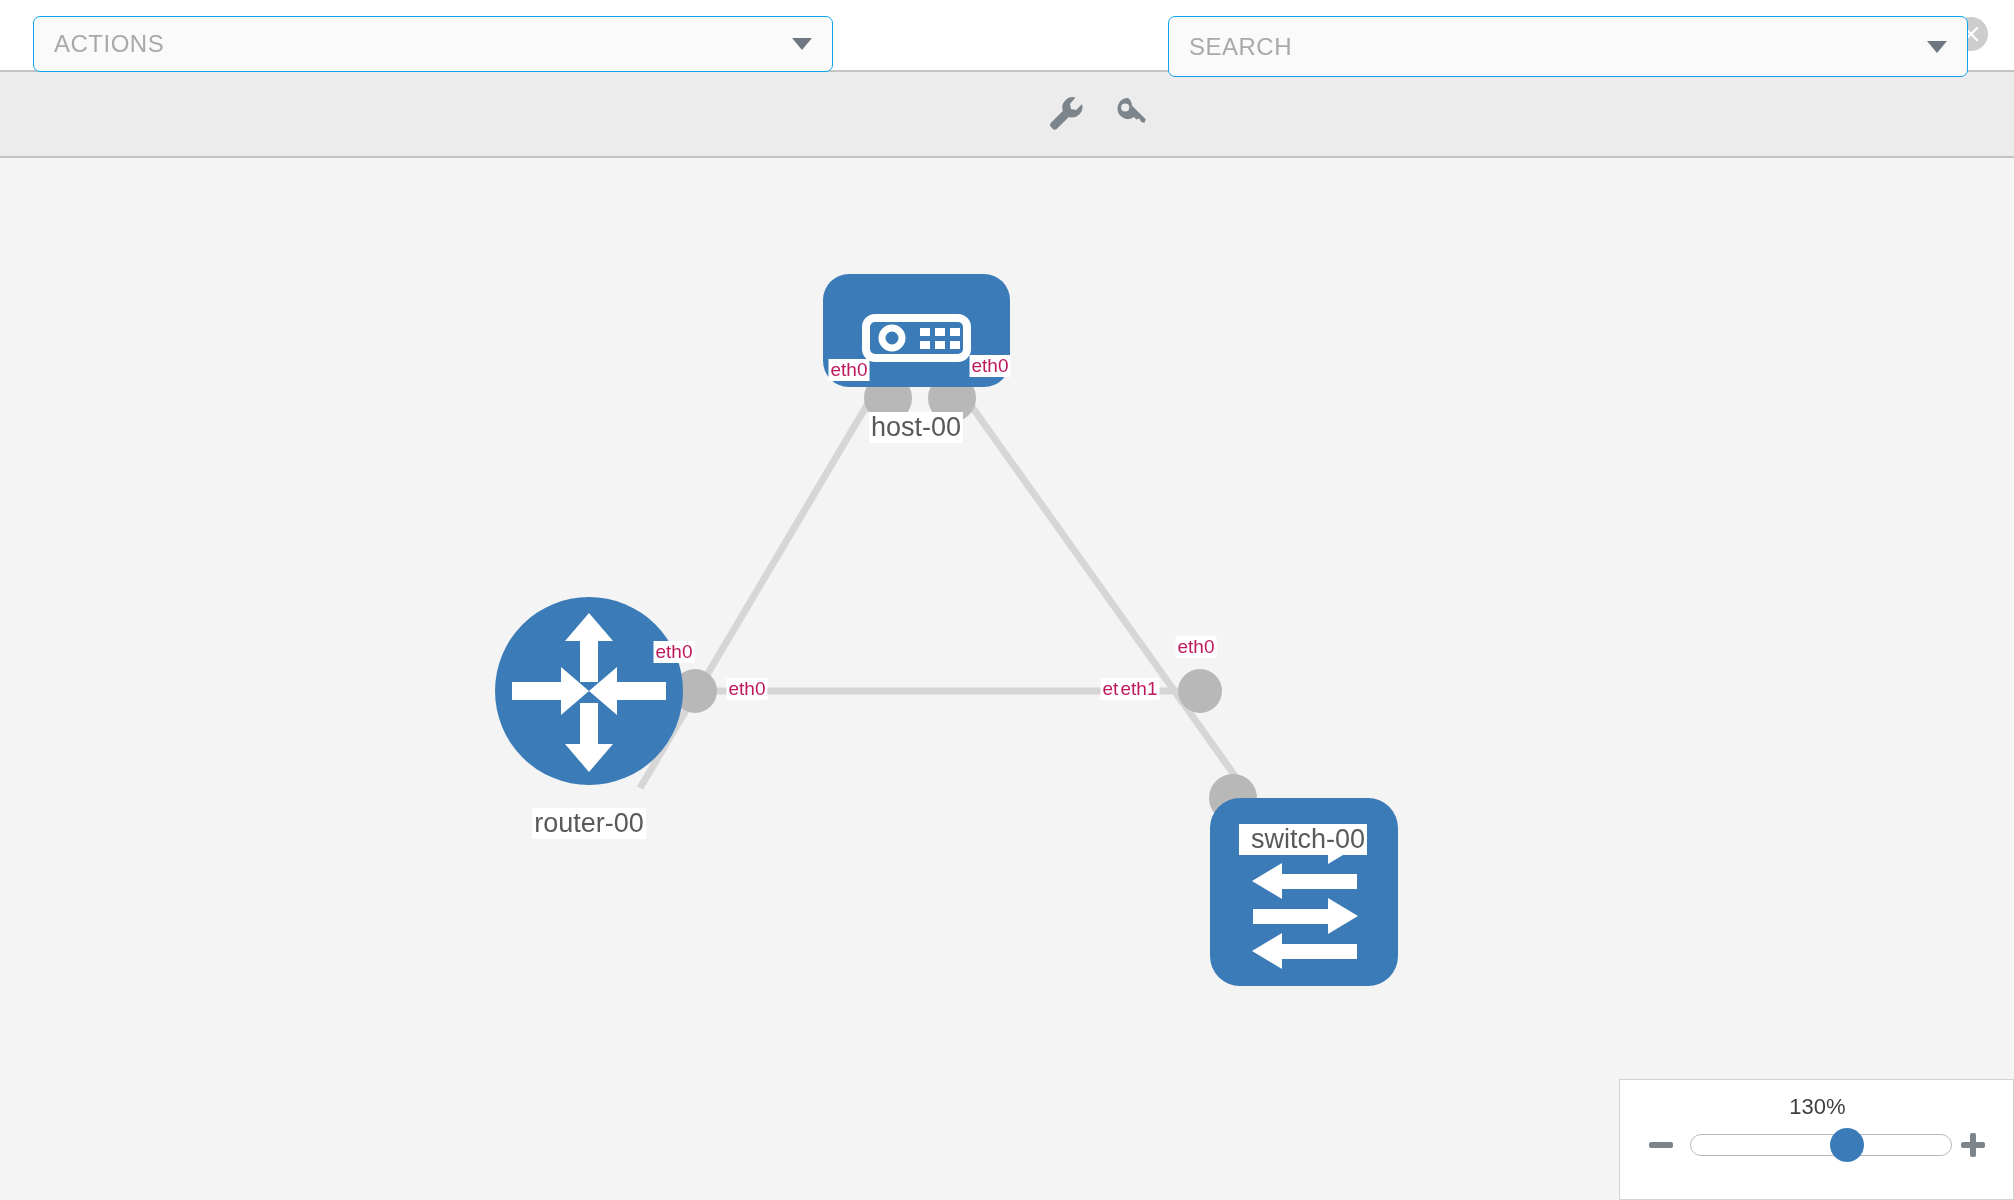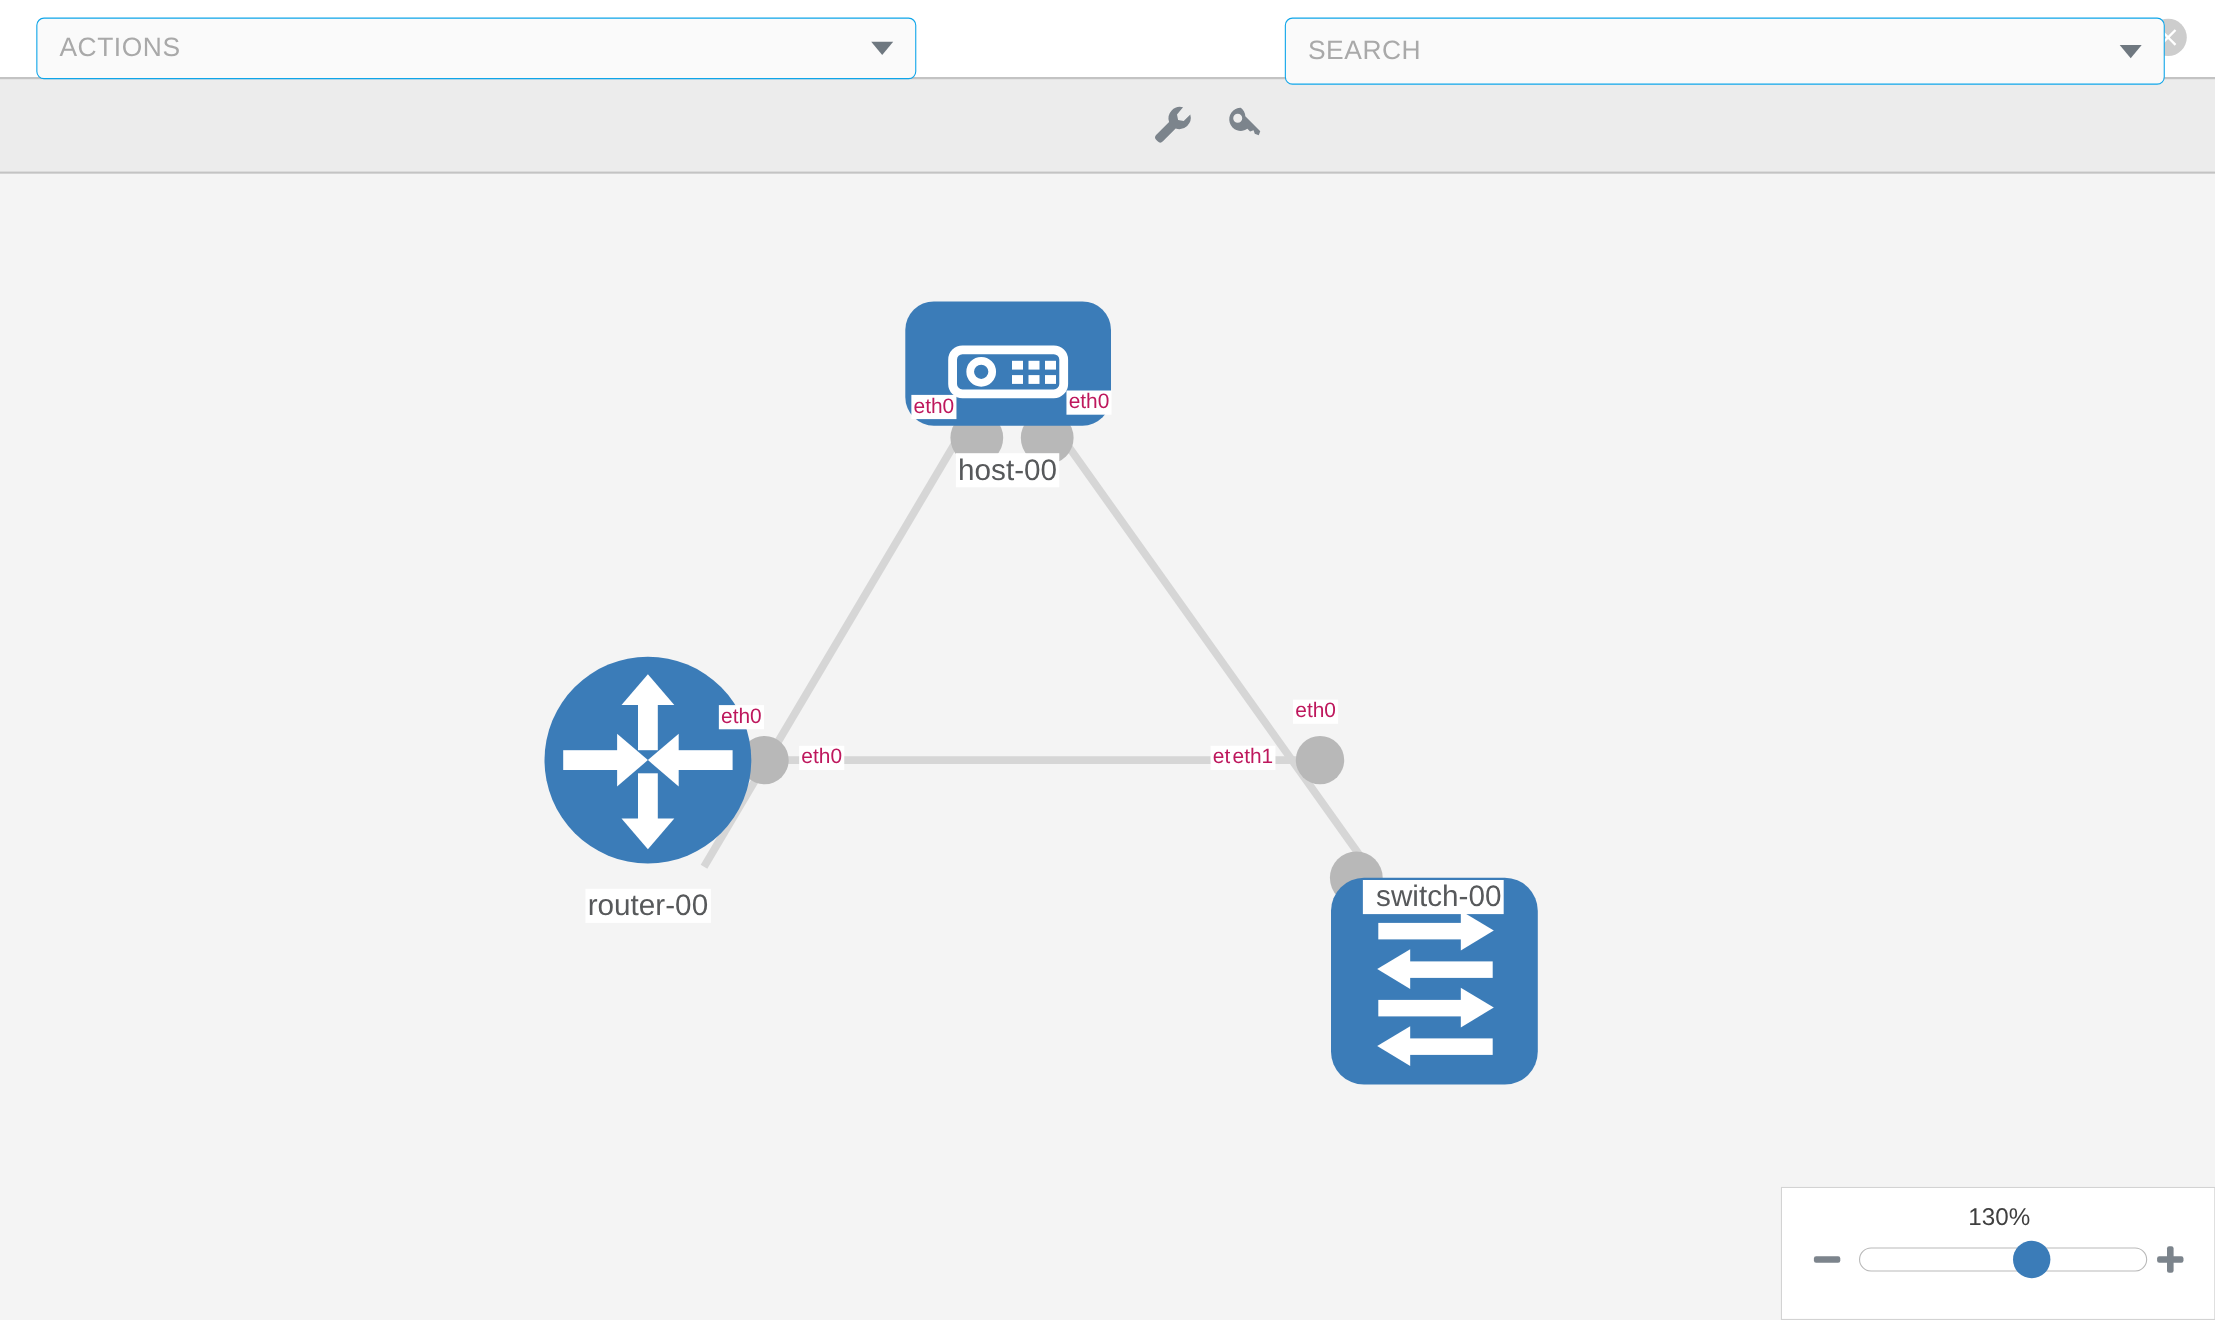--- a/index.html
+++ b/index.html
@@ -294,21 +294,21 @@
         <path d="M1358 758 L1328 740 L1328 776 Z"></path>
 
         <rect x="1271" y="786" width="86" height="15"></rect>
         <path d="M1252 793 L1282 775 L1282 811 Z"></path>
       </g>
     </g>
   </svg>
 
   <div class="node-label" style="left:916px; top:254px;text-align:right;">host-00</div>
   <div class="node-label" style="left:589px; top:650px;">router-00</div>
-  <div class="node-label" style="left:1303px; top:642px;padding-left:12px;">switch-00</div>
+  <div class="node-label" style="left:1303px; top:666px;padding-left:12px;">switch-00</div>
 
   <div class="edge-label" style="left:849px;  top:212px;">eth0</div>
   <div class="edge-label" style="left:990px;  top:208px;">eth0</div>
   <div class="edge-label" style="left:674px;  top:494px;">eth0</div>
   <div class="edge-label" style="left:1196px; top:489px;">eth0</div>
   <div class="edge-label" style="left:747px;  top:531px;">eth0</div>
   <div class="edge-label" style="left:1121px; top:531px;">eth0</div>
   <div class="edge-label" style="left:1139px; top:531px;">eth1</div>
 
 </div>

